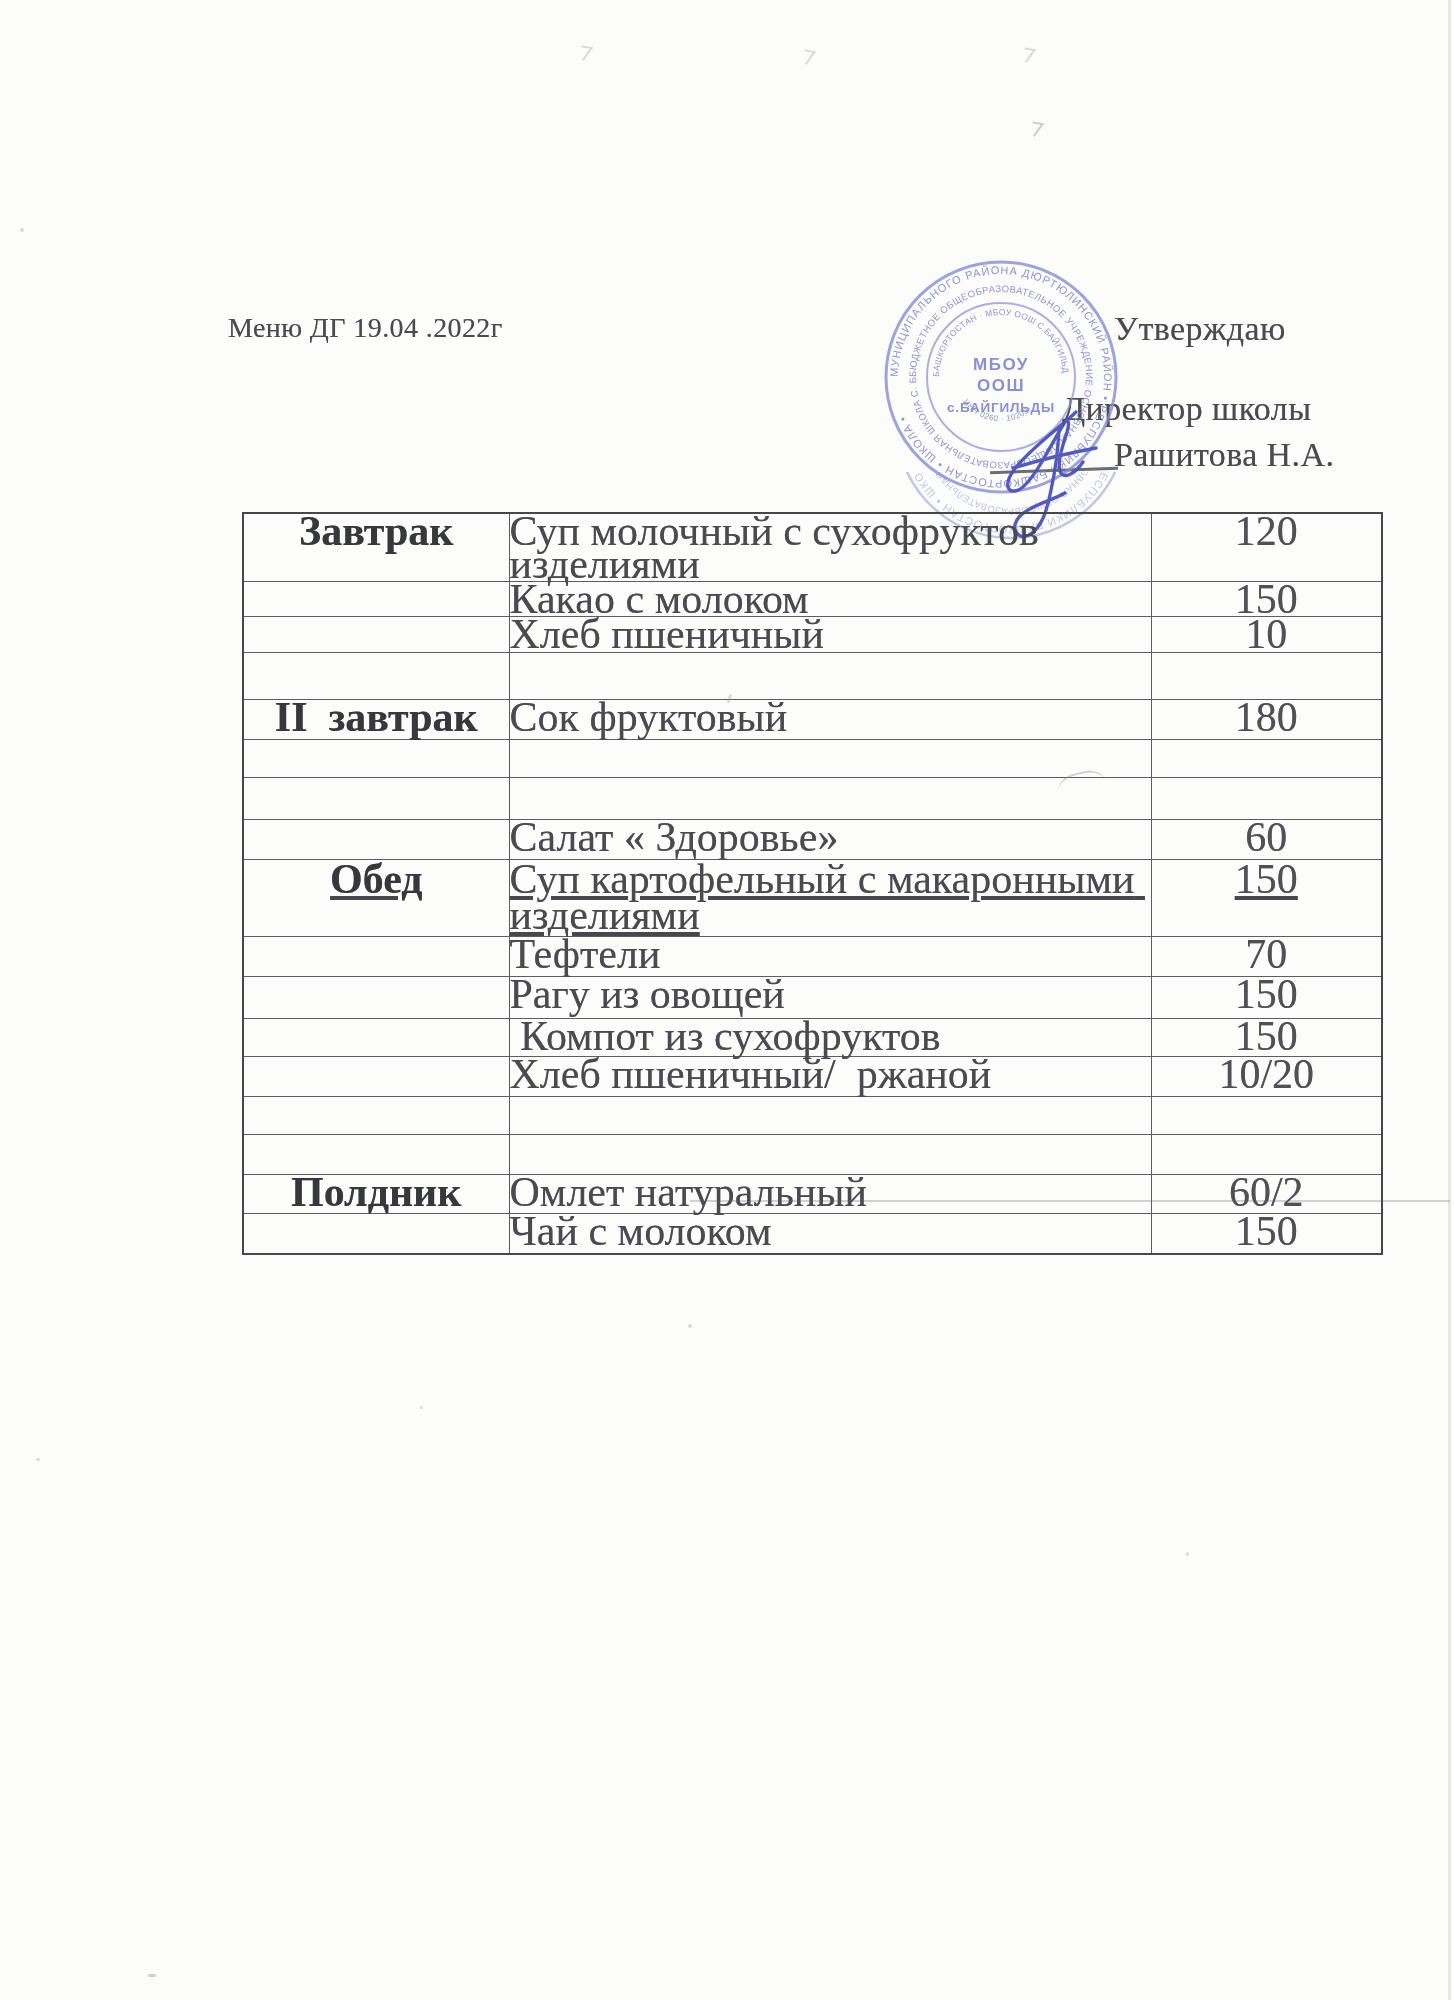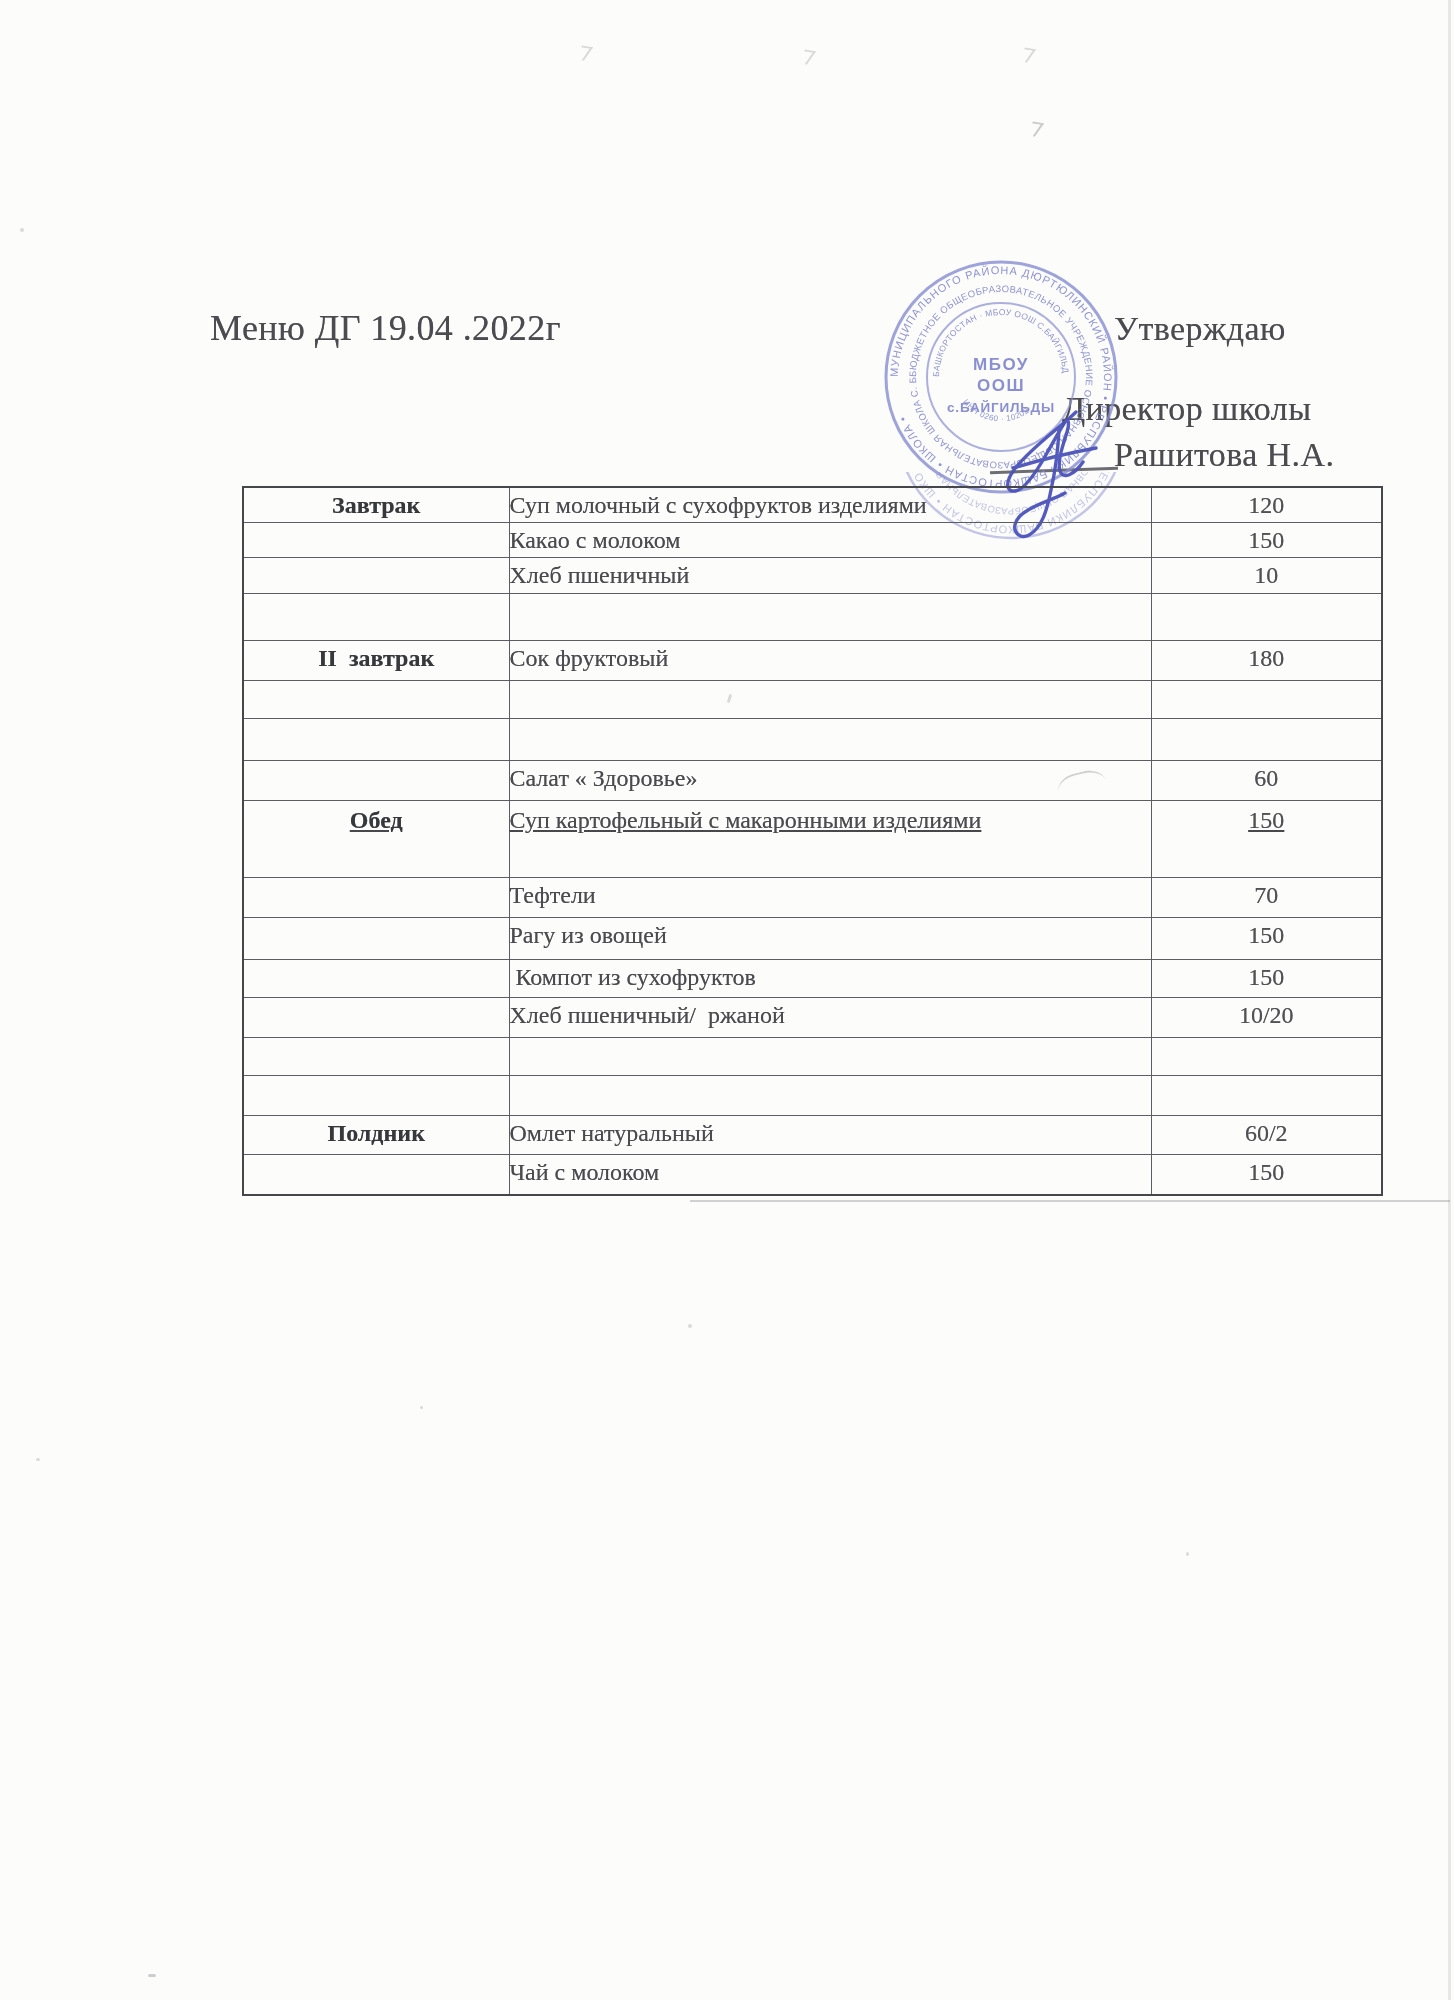--- a/index.html
+++ b/index.html
@@ -16,38 +16,38 @@
     background:rgba(120,125,135,.16);
   }
   .doc-text{
     position:absolute;
     font-size:34px;line-height:36px;
     color:#4b4b50;
     letter-spacing:.4px;
     text-shadow:0 0 .6px rgba(75,75,82,.7);
     white-space:pre;
   }
-  .title{left:210px;top:310px;font-size:36px;}
+  .title{left:228px;top:310px;font-size:28px;}
   .approve{left:1114px;top:311px;}
   .role{left:1062px;top:391px;}
   .name{left:1114px;top:437px;}
 
   .sig-underline{
     position:absolute;left:990px;top:469px;width:128px;height:2.5px;
     background:#53545c;opacity:.85;transform:rotate(-2deg);
   }
 
   .stamp-svg{position:absolute;left:866px;top:244px;}
   .sig-svg{position:absolute;left:958px;top:398px;}
 
   table.menu{
-    position:absolute;left:242px;top:486px;
+    position:absolute;left:242px;top:512px;
     width:1139px;
     border-collapse:collapse;table-layout:fixed;
-    font-size:24px;
+    font-size:42px;
   }
   table.menu col.c1{width:266px;}
   table.menu col.c2{width:642px;}
   table.menu col.c3{width:231px;}
   table.menu td{
     border:1.5px solid #5c5d62;
     border-left-width:1.7px;border-right-width:1.7px;
     vertical-align:top;
     padding:1px 0 0 0;
     line-height:33px;

